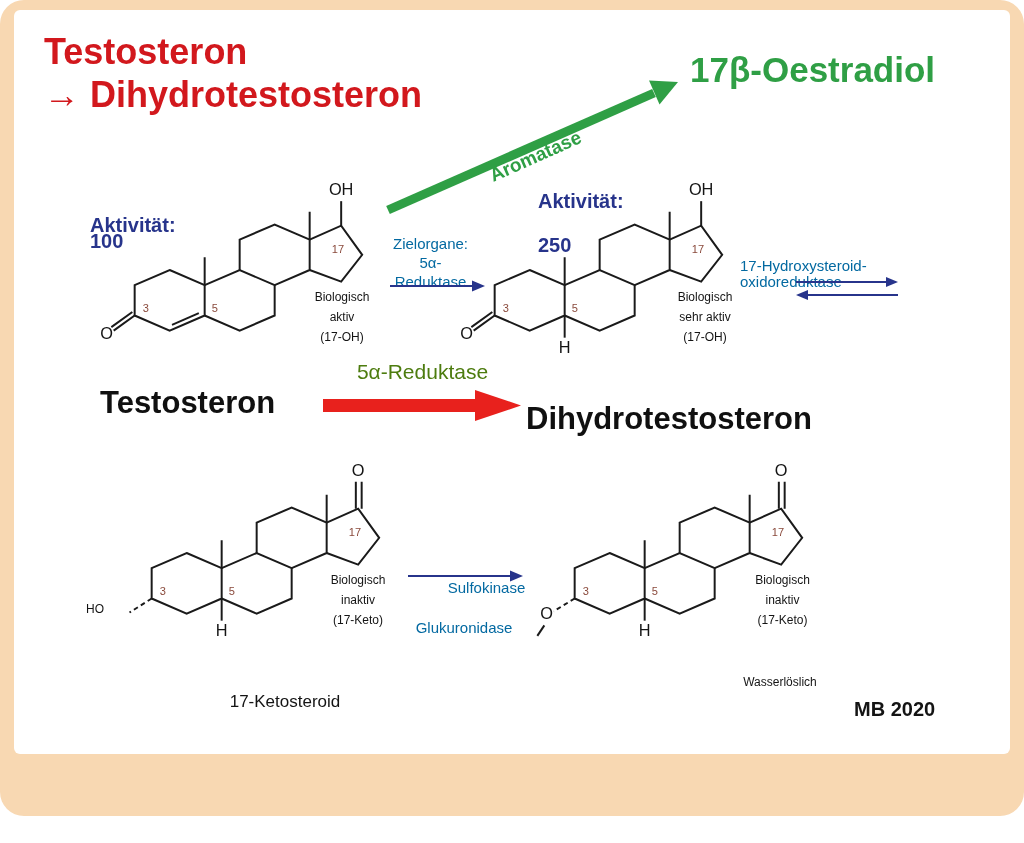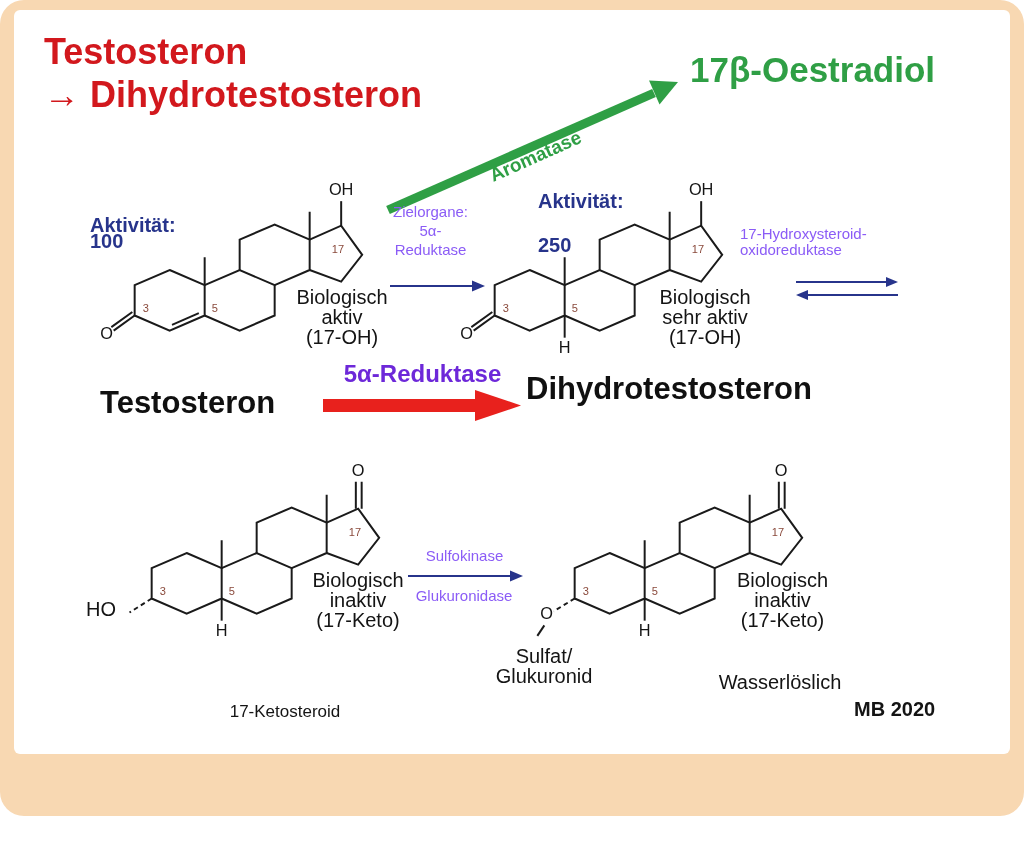--- a/index.html
+++ b/index.html
@@ -6,25 +6,25 @@
   body{font-family:"Liberation Sans","DejaVu Sans",sans-serif;color:#141414;}
   .canvas{position:relative;width:1024px;height:843px;background:#ffffff;overflow:hidden;padding-left:36px;}
   .abs{position:absolute;}
   .pre{white-space:pre-line;}
   .center{text-align:center;}
   .bg{left:0;top:0;width:1024px;height:816px;background:#f8d8b2;border-radius:24px;}
   .panel{left:14px;top:10px;width:996px;height:744px;background:#ffffff;border-radius:6px;}
   .title-red{left:44px;top:30px;font-size:36px;line-height:43px;font-weight:bold;color:#d2181d;}
   .title-green{left:678px;top:50px;font-size:35px;font-weight:bold;color:#2f9f45;margin-left:12px;}
   .blue{color:#27348b;font-weight:bold;font-size:20px;line-height:26px;}
-  .black-label{font-size:15px;line-height:19px;color:#8b5cf6;}
-  .bio{font-size:20px;line-height:20px;color:#141414;}
+  .black-label{font-size:15px;line-height:19px;color:#0369a1;margin-top:32px;}
+  .bio{font-size:12px;line-height:20px;color:#141414;}
   .big-name{font-size:31px;font-weight:bold;color:#101010;}
-  .enzyme-red{font-size:24px;font-weight:bold;color:#6d28d9;}
-  .struct-caption{font-size:17px;color:#141414;margin-top:10px;}
+  .enzyme-red{font-size:21px;font-weight:normal;color:#4d7c0f;}
+  .struct-caption{font-size:17px;color:#141414;}
   .signature{font-size:20px;font-weight:600;color:#141414;}
   .caption{left:20px;top:772px;font-size:20px;font-weight:bold;color:#151515;}
   svg{display:block;}
   svg text{font-family:"Liberation Sans","DejaVu Sans",sans-serif;fill:#141414;}
   .atom{font-size:14px;}
   .num{font-size:9.5px;fill:#8a4a3c;}
   .skel{fill:none;stroke:#1a1a1a;stroke-width:1.7;}
   .dash{stroke-dasharray:4 3;}
 </style>
 </head>
@@ -111,21 +111,21 @@
     <line x1="106" y1="21" x2="16" y2="21" stroke="#27348b" stroke-width="2.2"></line>
     <polygon points="16,16 4,21 16,26" fill="#27348b"></polygon>
   </svg>
 
   <div class="abs big-name" style="left:100px;top:385px">Testosteron</div>
   <div class="abs enzyme-red center" style="left:340px;top:360px;width:165px">5α-Reduktase</div>
   <svg class="abs" style="left:323px;top:388px" width="200" height="36" viewBox="0 0 200 36">
     <rect x="0" y="11" width="152" height="13" fill="#e8211d"></rect>
     <polygon points="152,2 198,17.5 152,33" fill="#e8211d"></polygon>
   </svg>
-  <div class="abs big-name" style="left:526px;top:371px">Dihydrotestosteron</div>
+  <div class="abs big-name" style="left:526px;top:401px">Dihydrotestosteron</div>
 
   <svg class="abs" style="left:112px;top:378px" width="280" height="266" viewBox="0 0 240 228">
     <g class="skel">
       <path d="M64,150 L94,163 L94,189 L64,202 L34,189 L34,163 Z"></path>
       <path d="M94,163 L124,150 L154,163 L154,189 L124,202 L94,189"></path>
       <path d="M124,150 L124,124 L154,111 L184,124 L184,150 L154,163"></path>
       <path d="M184,124 L211,112 L229,137 L211,160 L184,150"></path>
       <path d="M94,163 L94,139 M184,124 L184,100"></path>
       <path d="M209,112 L209,89 M214,112 L214,89"></path>
       <path class="dash" d="M34,189 L15,201"></path>
@@ -136,21 +136,21 @@
     <text class="num" x="41" y="186">3</text>
     <text class="num" x="100" y="186">5</text>
     <text class="num" x="203" y="135">17</text>
   </svg>
   <div class="abs bio" style="left:86px;top:599px">HO</div>
   <div class="abs bio pre center" style="left:308px;top:570px;width:100px">Biologisch
 inaktiv
 (17-Keto)</div>
   <div class="abs struct-caption center" style="left:200px;top:692px;width:170px">17-Ketosteroid</div>
 
-  <div class="abs black-label center" style="left:402px;top:546px;width:125px">Sulfokinase</div>
+  <div class="abs black-label center" style="left:424px;top:546px;width:125px">Sulfokinase</div>
   <svg class="abs" style="left:406px;top:567px" width="120" height="18" viewBox="0 0 120 18">
     <line x1="2" y1="9" x2="104" y2="9" stroke="#27348b" stroke-width="2.2"></line>
     <polygon points="104,3.5 117,9 104,14.5" fill="#27348b"></polygon>
   </svg>
   <div class="abs black-label center" style="left:398px;top:586px;width:132px">Glukuronidase</div>
 
   <svg class="abs" style="left:535px;top:378px" width="280" height="266" viewBox="0 0 240 228">
     <g class="skel">
       <path d="M64,150 L94,163 L94,189 L64,202 L34,189 L34,163 Z"></path>
       <path d="M94,163 L124,150 L154,163 L154,189 L124,202 L94,189"></path>
@@ -162,22 +162,20 @@
       <path d="M8,212 L2,221"></path>
       <path d="M94,189 L94,208"></path>
     </g>
     <text class="atom" x="211" y="84" text-anchor="middle">O</text>
     <text class="atom" x="10" y="207" text-anchor="middle">O</text>
     <text class="atom" x="94" y="221" text-anchor="middle">H</text>
     <text class="num" x="41" y="186">3</text>
     <text class="num" x="100" y="186">5</text>
     <text class="num" x="203" y="135">17</text>
   </svg>
-  <div class="abs bio pre center" style="left:478px;top:646px;width:132px">Sulfat/
-Glukuronid</div>
   <div class="abs bio pre center" style="left:730px;top:570px;width:105px">Biologisch
 inaktiv
 (17-Keto)</div>
   <div class="abs bio center" style="left:705px;top:672px;width:150px">Wasserlöslich</div>
 
   <div class="abs signature" style="left:854px;top:698px">MB 2020</div>
 
 
 </div>
 

